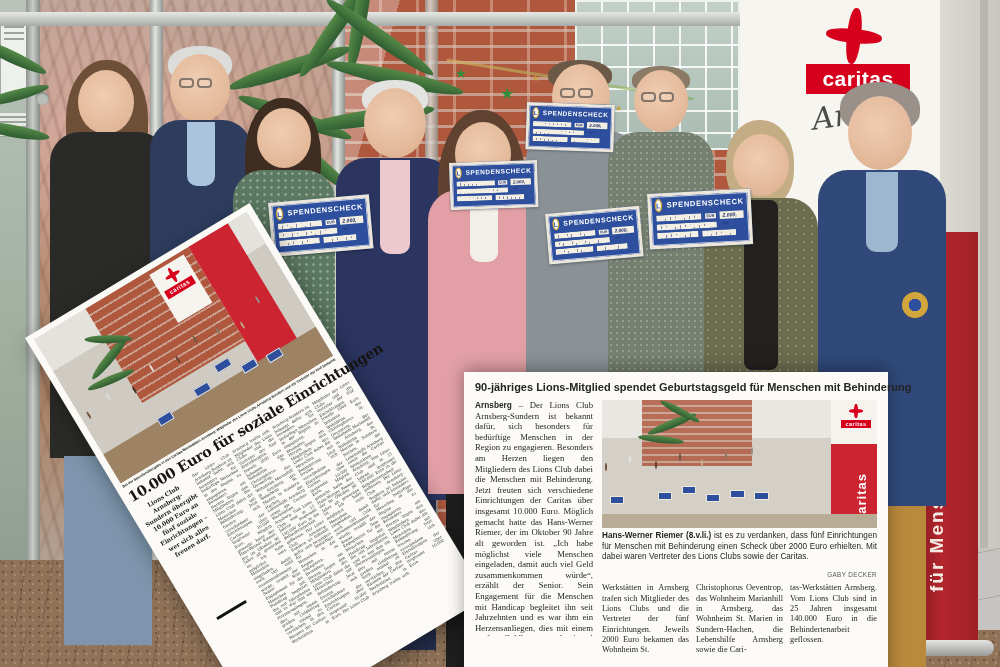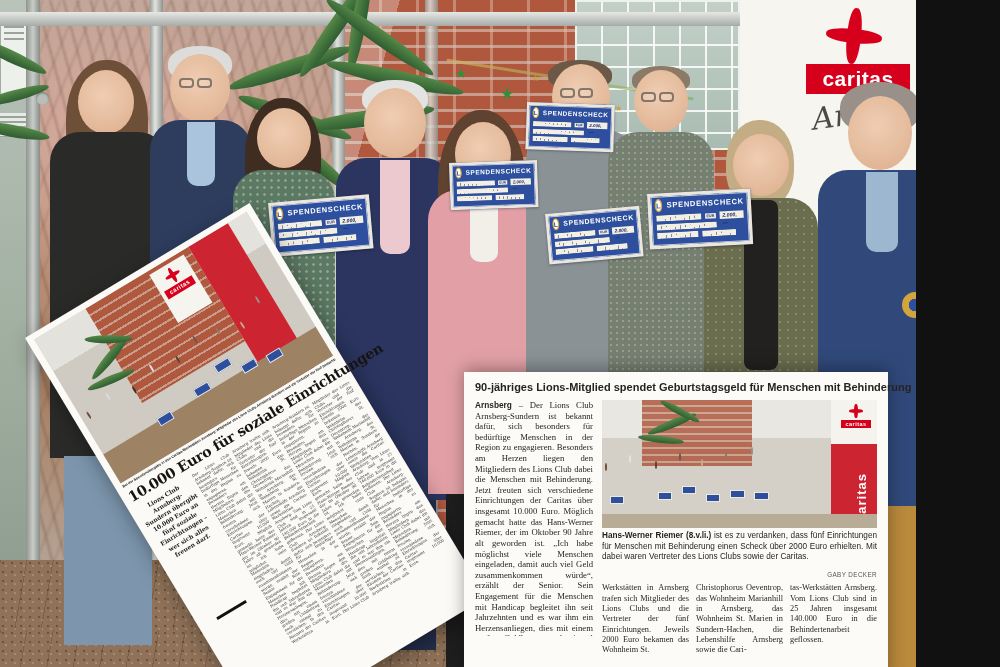--- a/index.html
+++ b/index.html
@@ -1,16 +1,16 @@
 <!DOCTYPE html>
 <html><head>
 <meta charset="utf-8">
 <style>
   html,body{margin:0;padding:0;background:#111;}
-  #stage{position:relative;width:916px;height:667px;overflow:hidden;background:#cfd3cf;
+  #stage{position:relative;width:1000px;height:667px;overflow:hidden;background:#cfd3cf;
          font-family:"Liberation Sans",sans-serif;}
   #stage *{box-sizing:border-box;}
 
   
   .layer{position:absolute;}
   .glass-left{left:0;top:0;width:345px;height:570px;
     background:linear-gradient(180deg,#c3a79b 0%,#b98f77 45%,#a98266 70%,#b5a396 100%);}
   .glass-left .branches{position:absolute;inset:0;filter:blur(1px);
     background:
       repeating-linear-gradient(75deg,rgba(92,62,48,.30) 0 2px,transparent 2px 13px),

